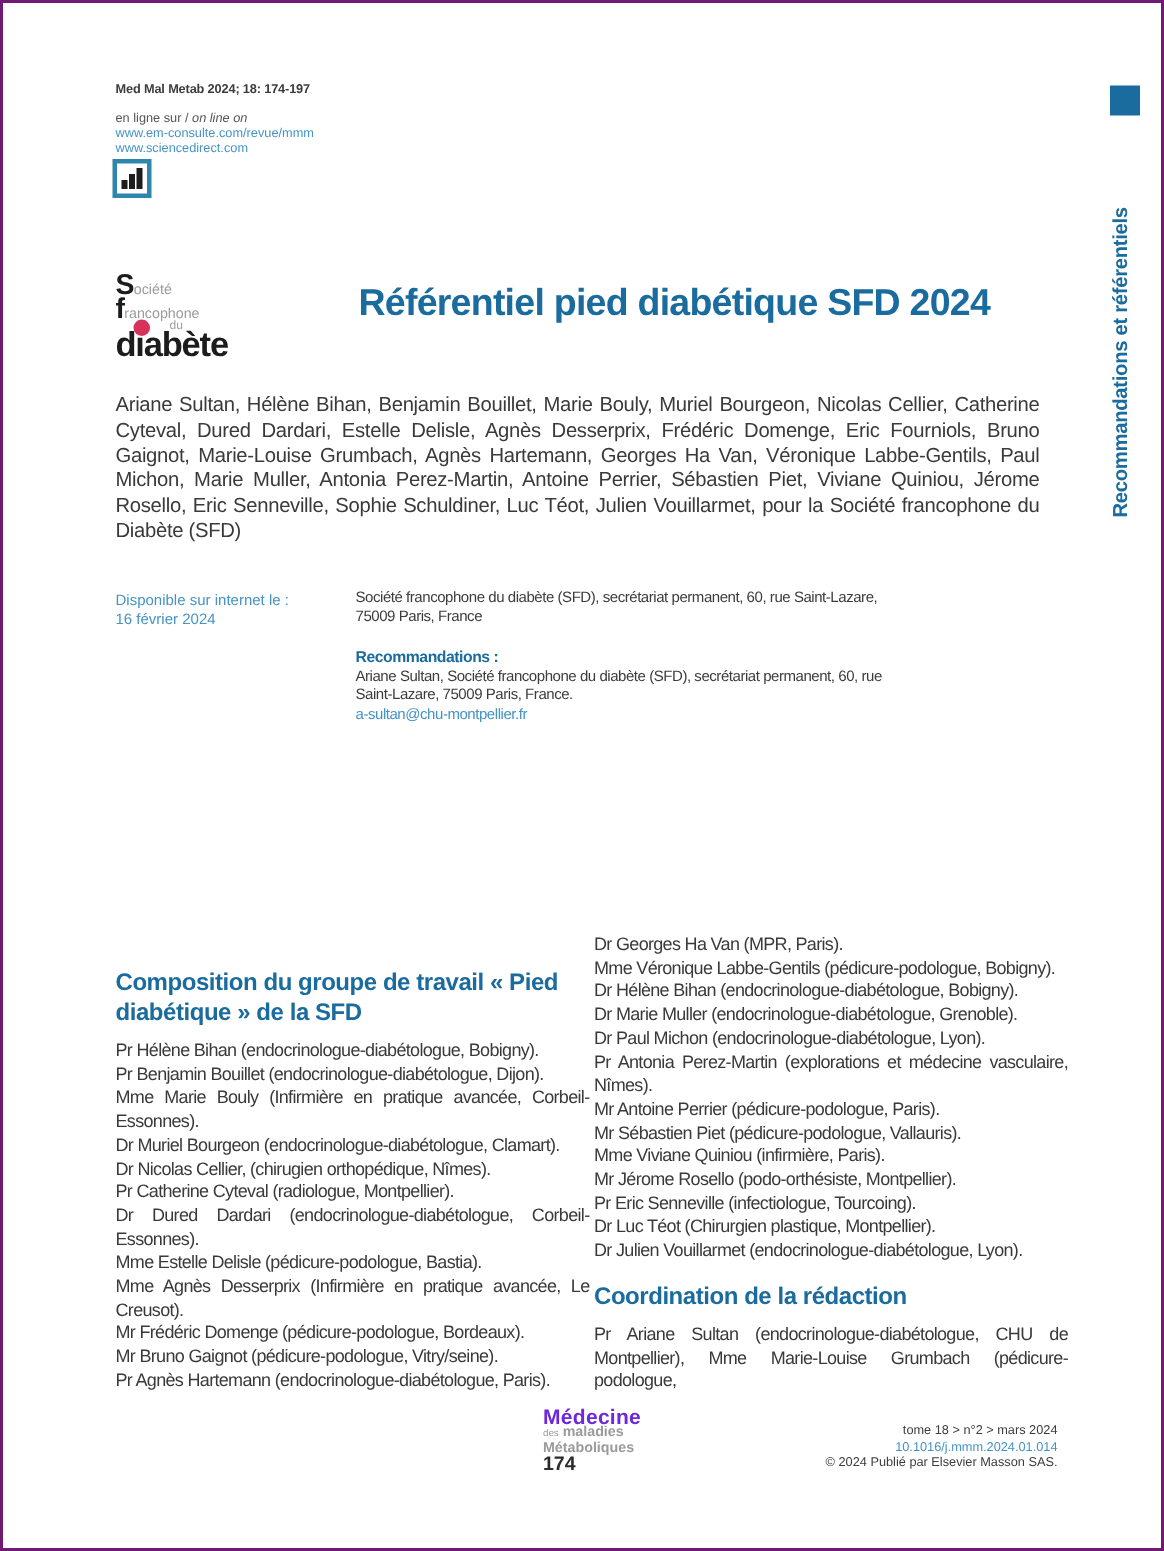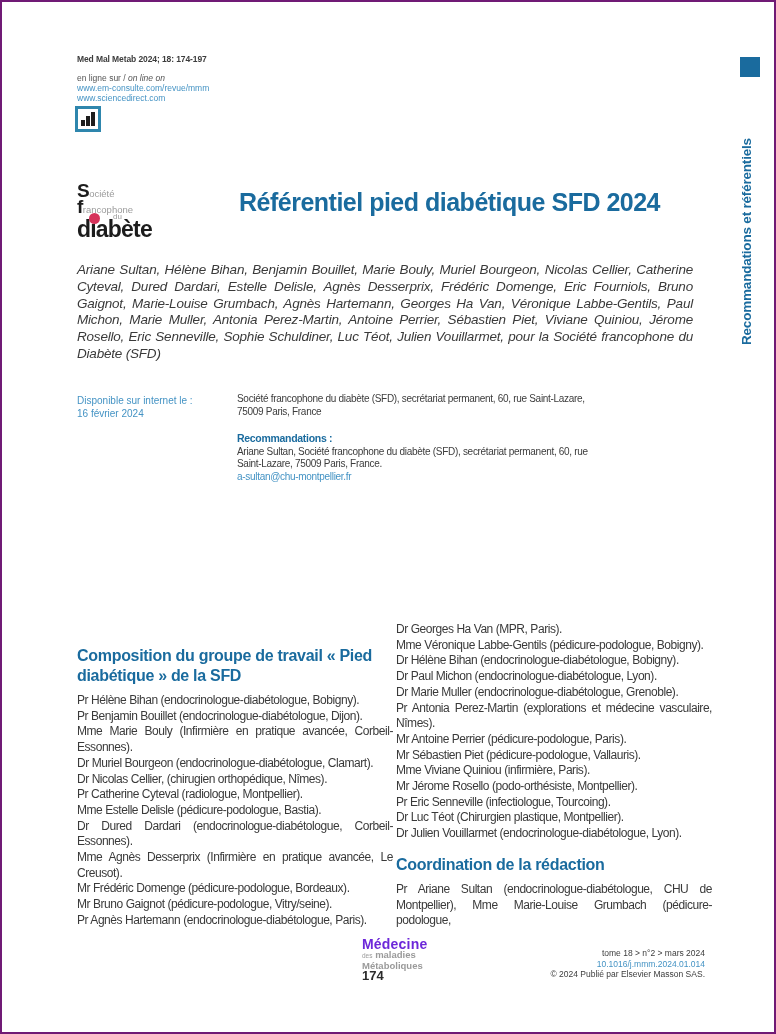--- a/index.html
+++ b/index.html
@@ -34,21 +34,21 @@
   .sfd-logo { position:absolute; left:75px; top:182px; width:120px; height:66px; color:#1c1c1c; }
   .sfd-logo .row { line-height:13px; }
   .sfd-logo .lg { font-size:19px; font-weight:bold; letter-spacing:-0.5px; }
   .sfd-logo .sm { font-size:9.5px; color:#9b9b9b; letter-spacing:0; }
   .sfd-logo .row3 { position:relative; margin-top:1px; }
   .sfd-logo .dot { position:absolute; left:12px; top:-4px; width:11px; height:11px; border-radius:50%; background:#d6325a; }
   .sfd-logo .du { position:absolute; left:36px; top:-5px; font-size:8px; color:#9b9b9b; }
   .sfd-logo .diabete { font-size:23px; font-weight:bold; letter-spacing:-0.8px; line-height:24px; }
   
   .doc-title { position:absolute; left:237px; top:186px; font-size:25px; font-weight:bold; color:#1a6b9e; letter-spacing:-0.5px; white-space:nowrap; }
-  .authors { position:absolute; left:75px; top:260px; width:616px; font-size:13.5px; line-height:16.8px; letter-spacing:-0.2px; text-align:justify; color:#3a3a3a;font-style:italic; }
+  .authors { position:absolute; left:75px; top:260px; width:616px; font-size:13.5px; line-height:16.8px; letter-spacing:-0.2px; text-align:justify; color:#3a3a3a; }
   
   .avail { position:absolute; left:75px; top:393px; font-size:10px; line-height:12.5px; color:#4493c4; }
   .affil { position:absolute; left:235px; top:391px; width:372px; font-size:10px; line-height:12.5px; letter-spacing:-0.3px; color:#3c3c3c; }
   .corr  { position:absolute; left:235px; top:430px; width:372px; font-size:10px; line-height:12.5px; letter-spacing:-0.3px; color:#3c3c3c; }
   .corr .corr-head { color:#1a6b9e; font-weight:bold; font-size:10.5px; margin-bottom:1px; }
   .corr .bold { font-weight:normal; }
   
   .col { position:absolute; width:316px; }
   .col-left  { left:75px;  top:644px; }
   .col-right { left:394px; top:620px; }
@@ -113,36 +113,36 @@
 
   <div class="col col-left">
     <div class="section-heading">Composition du groupe de travail « Pied diabétique » de la SFD</div>
     <div>
         <p class="member">Pr Hélène Bihan (endocrinologue-diabétologue, Bobigny).</p>
         <p class="member">Pr Benjamin Bouillet (endocrinologue-diabétologue, Dijon).</p>
         <p class="member">Mme Marie Bouly (Infirmière en pratique avancée, Corbeil-Essonnes).</p>
         <p class="member">Dr Muriel Bourgeon (endocrinologue-diabétologue, Clamart).</p>
         <p class="member">Dr Nicolas Cellier, (chirugien orthopédique, Nîmes).</p>
         <p class="member">Pr Catherine Cyteval (radiologue, Montpellier).</p>
+        <p class="member">Dr Dured Dardari (endocrinologue-diabétologue, Corbeil-Essonnes).</p>
         <p class="member">Mme Estelle Delisle (pédicure-podologue, Bastia).</p>
-        <p class="member">Dr Dured Dardari (endocrinologue-diabétologue, Corbeil-Essonnes).</p>
         <p class="member">Mme Agnès Desserprix (Infirmière en pratique avancée, Le Creusot).</p>
         <p class="member">Mr Frédéric Domenge (pédicure-podologue, Bordeaux).</p>
         <p class="member">Mr Bruno Gaignot (pédicure-podologue, Vitry/seine).</p>
         <p class="member">Pr Agnès Hartemann (endocrinologue-diabétologue, Paris).</p>
       </div>
   </div>
 
   <div class="col col-right">
     <div>
         <p class="member">Dr Georges Ha Van (MPR, Paris).</p>
         <p class="member">Mme Véronique Labbe-Gentils (pédicure-podologue, Bobigny).</p>
         <p class="member">Dr Hélène Bihan (endocrinologue-diabétologue, Bobigny).</p>
+        <p class="member">Dr Marie Muller (endocrinologue-diabétologue, Grenoble).</p>
         <p class="member">Dr Paul Michon (endocrinologue-diabétologue, Lyon).</p>
-        <p class="member">Dr Marie Muller (endocrinologue-diabétologue, Grenoble).</p>
         <p class="member">Pr Antonia Perez-Martin (explorations et médecine vasculaire, Nîmes).</p>
         <p class="member">Mr Antoine Perrier (pédicure-podologue, Paris).</p>
         <p class="member">Mr Sébastien Piet (pédicure-podologue, Vallauris).</p>
         <p class="member">Mme Viviane Quiniou (infirmière, Paris).</p>
         <p class="member">Mr Jérome Rosello (podo-orthésiste, Montpellier).</p>
         <p class="member">Pr Eric Senneville (infectiologue, Tourcoing).</p>
         <p class="member">Dr Luc Téot (Chirurgien plastique, Montpellier).</p>
         <p class="member">Dr Julien Vouillarmet (endocrinologue-diabétologue, Lyon).</p>
       </div>
     <div class="section-heading coord-heading">Coordination de la rédaction</div>

